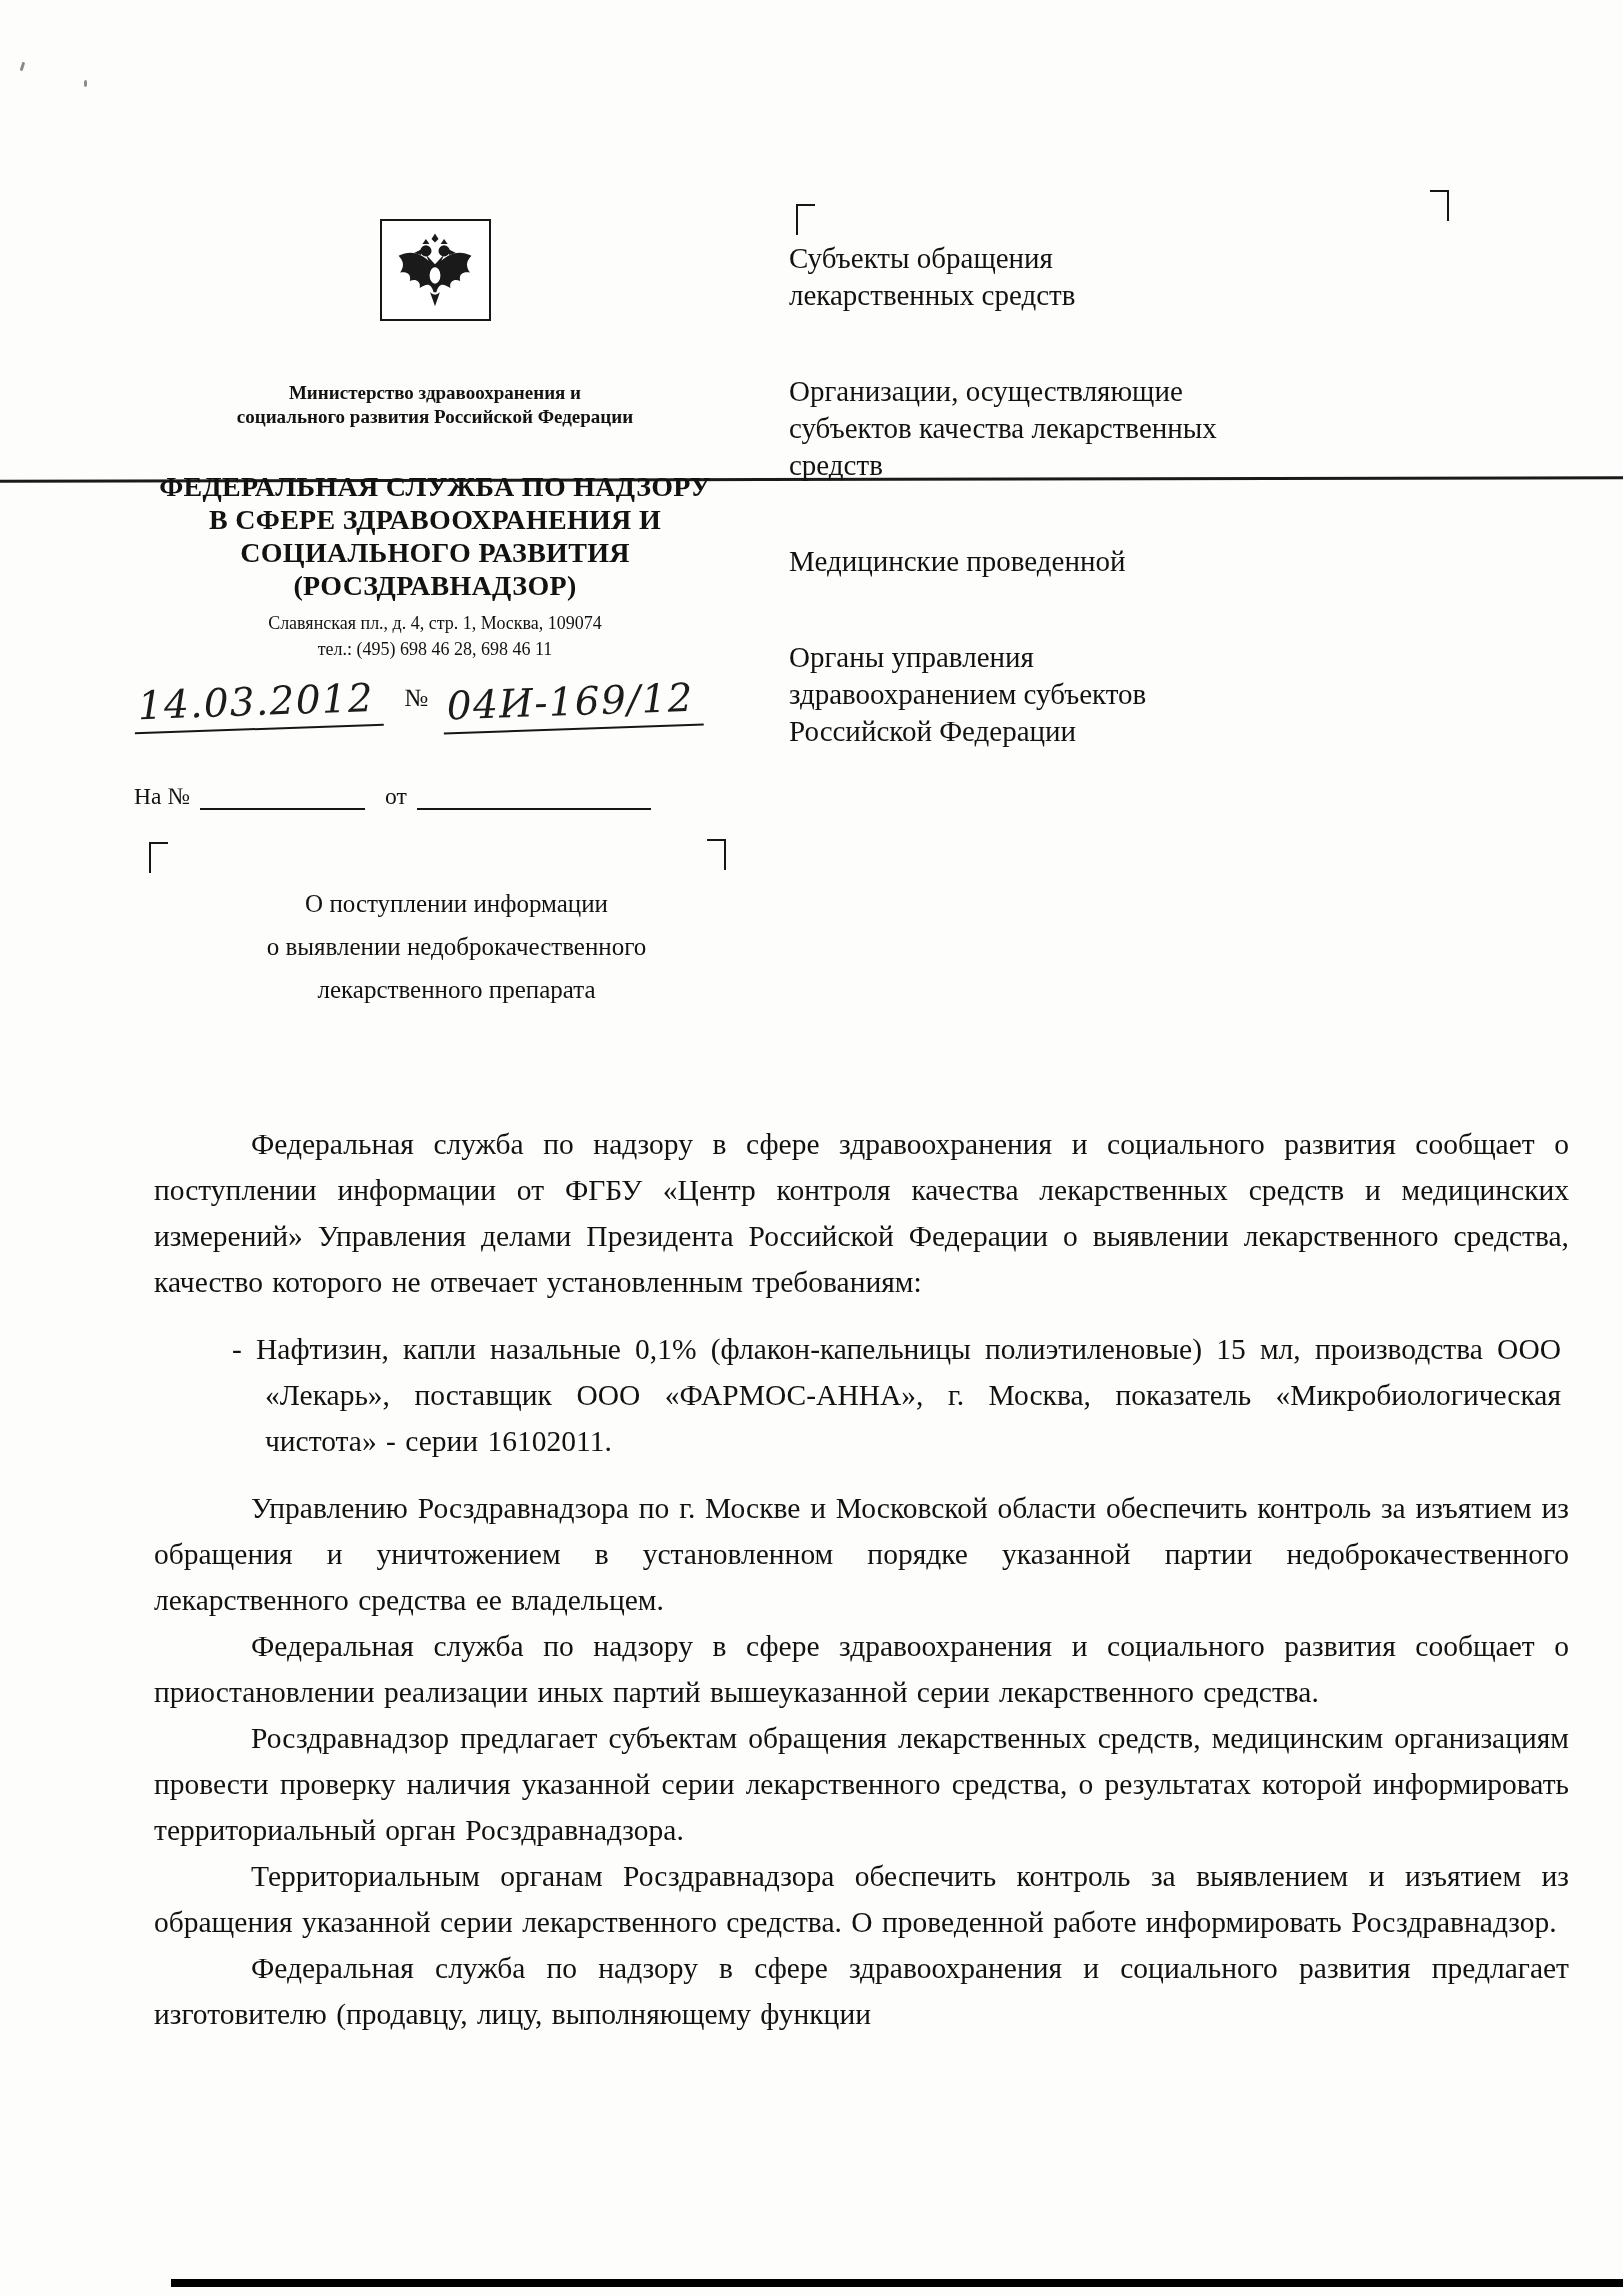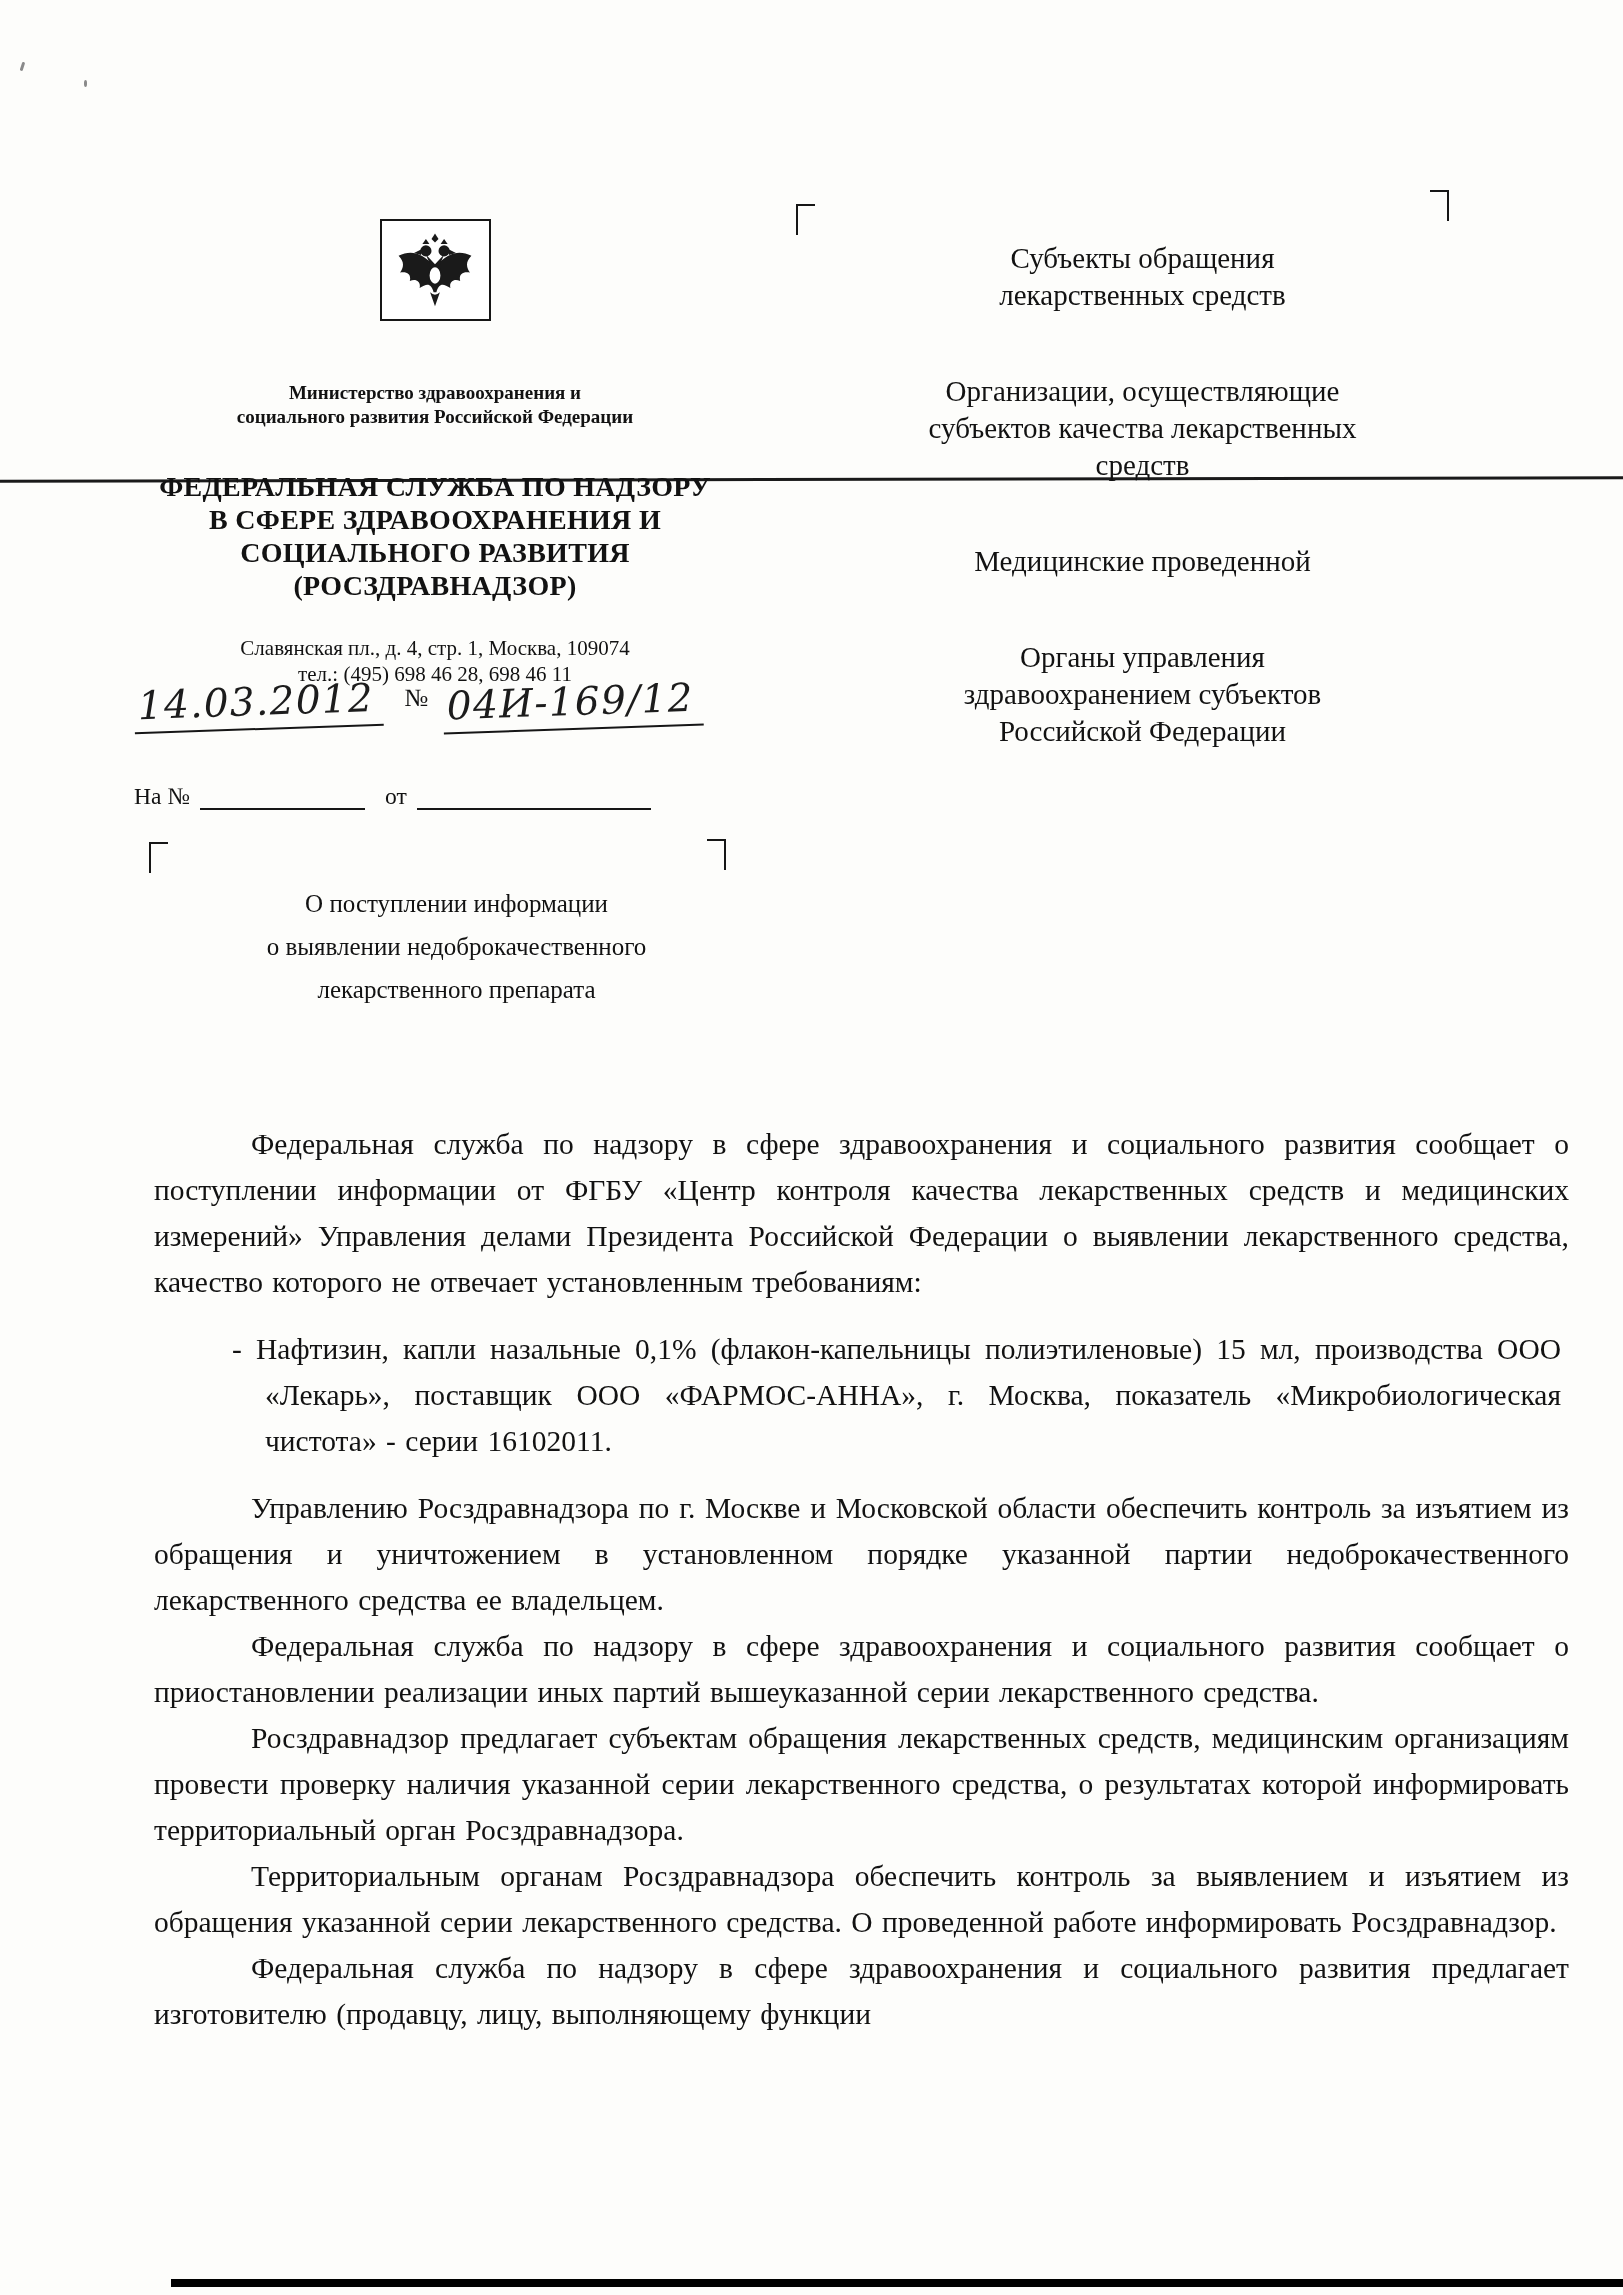--- a/index.html
+++ b/index.html
@@ -19,21 +19,21 @@
   .bottom-bar{position:absolute;left:171px;bottom:7.9px;width:1452px;height:8.5px;background:#000;}
   .speck-a{position:absolute;left:21px;top:62px;width:3.3px;height:8.5px;background:#8a8a8a;transform:rotate(18deg);border-radius:1.3px;}
   .speck-b{position:absolute;left:84px;top:80px;width:3.3px;height:7.2px;background:#8a8a8a;border-radius:50%;}
 
   
   .left-col{position:absolute;left:124px;top:219px;width:622px;text-align:center;}
   .arms-box{display:flex;align-items:center;justify-content:center;width:107px;height:98px;border:2px solid #161616;margin:0 auto;background:#fff;}
   .arms-box svg{width:84px;height:77px;}
   .ministry{margin-top:60px;font-weight:bold;font-size:19px;line-height:24px;}
   .service{margin-top:41px;font-weight:bold;font-size:28px;line-height:33px;letter-spacing:0.3px;}
-  .addr{margin-top:33px;font-size:21px;line-height:26px;}
+  .addr{margin-top:8px;font-size:18px;line-height:26px;}
 
   
   .date-row{position:absolute;left:134px;top:682px;white-space:nowrap;}
   .hw{
     display:inline-block;
     font-family:"DejaVu Serif","Liberation Serif",serif;
     font-style:italic;font-size:39px;line-height:39px;
     color:#1c1c1c;transform:rotate(-2deg);
     letter-spacing:1.3px;
   }
@@ -54,21 +54,21 @@
   .crn-2{left:1430px;top:190px;}
   .crn-3{left:149px;top:842px;}
   .crn-4{left:707px;top:839px;}
 
   .subject{position:absolute;left:162px;top:882px;width:589px;font-size:25px;line-height:43px;text-align:center;}
 
   
   .right-col{
     position:absolute;left:789px;top:240px;width:707px;
     display:flex;flex-direction:column;gap:59px;
-    text-align:center;font-size:29px;line-height:37px;
+    font-size:29px;line-height:37px;
   }
 
   
   .body-text{
     position:absolute;left:154px;top:1121px;width:1415px;
     font-size:29.5px;line-height:46px;
     text-align:justify;word-spacing:2px;
   }
   .body-text p{margin:0;text-indent:97px;}
   .body-text p.bullet{margin:21px 8px;padding-left:103px;text-indent:-33px;}

